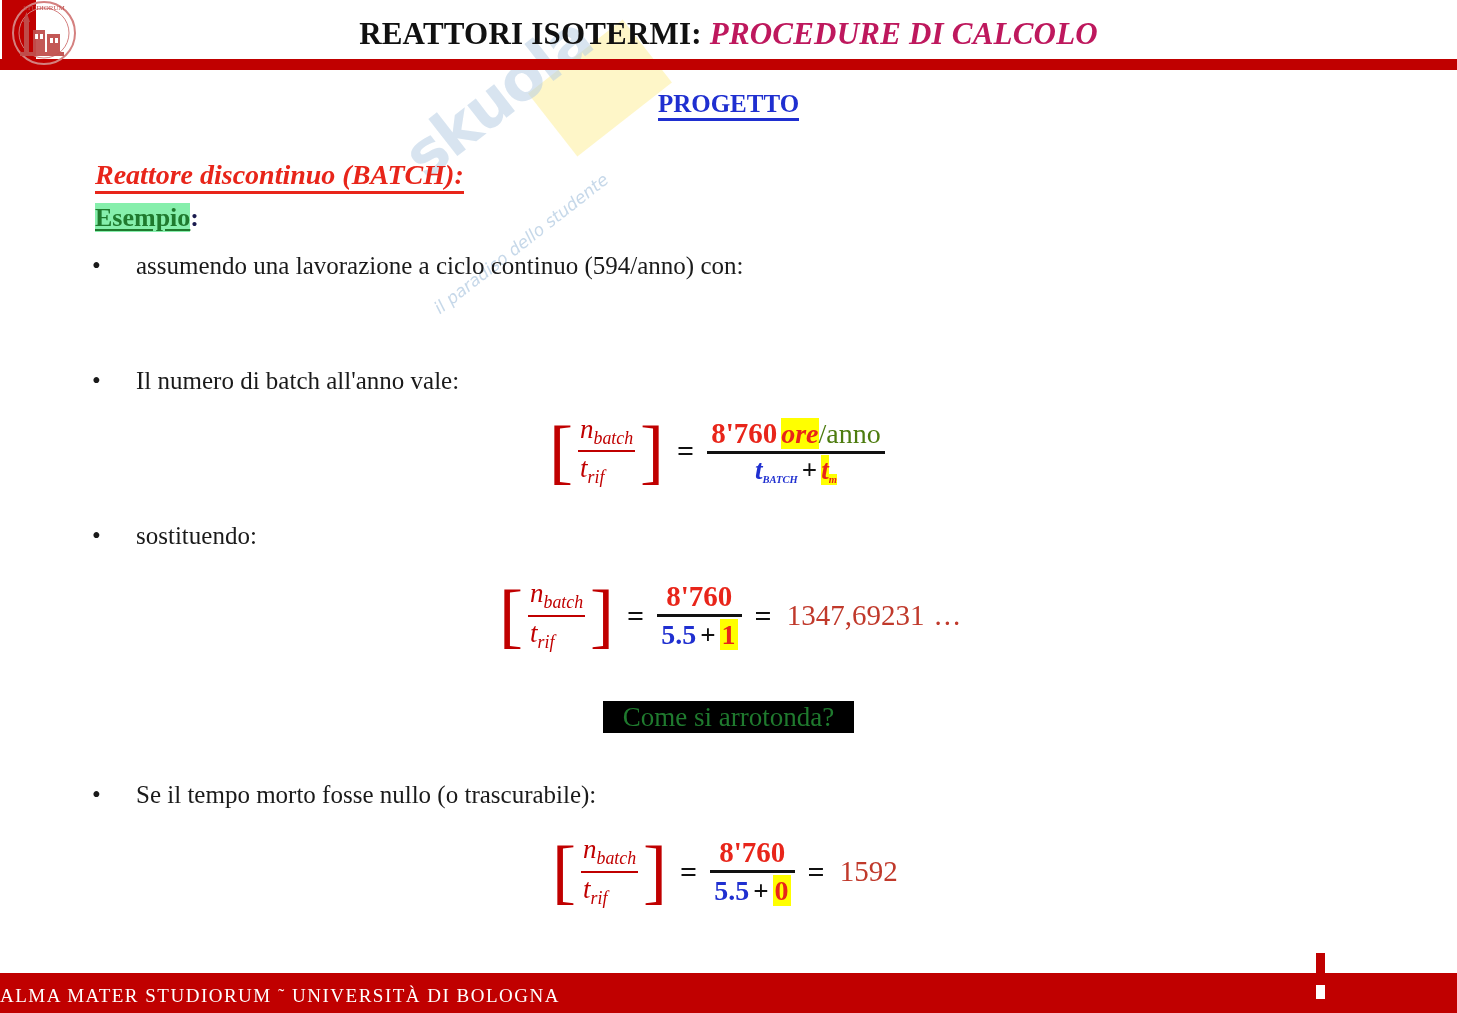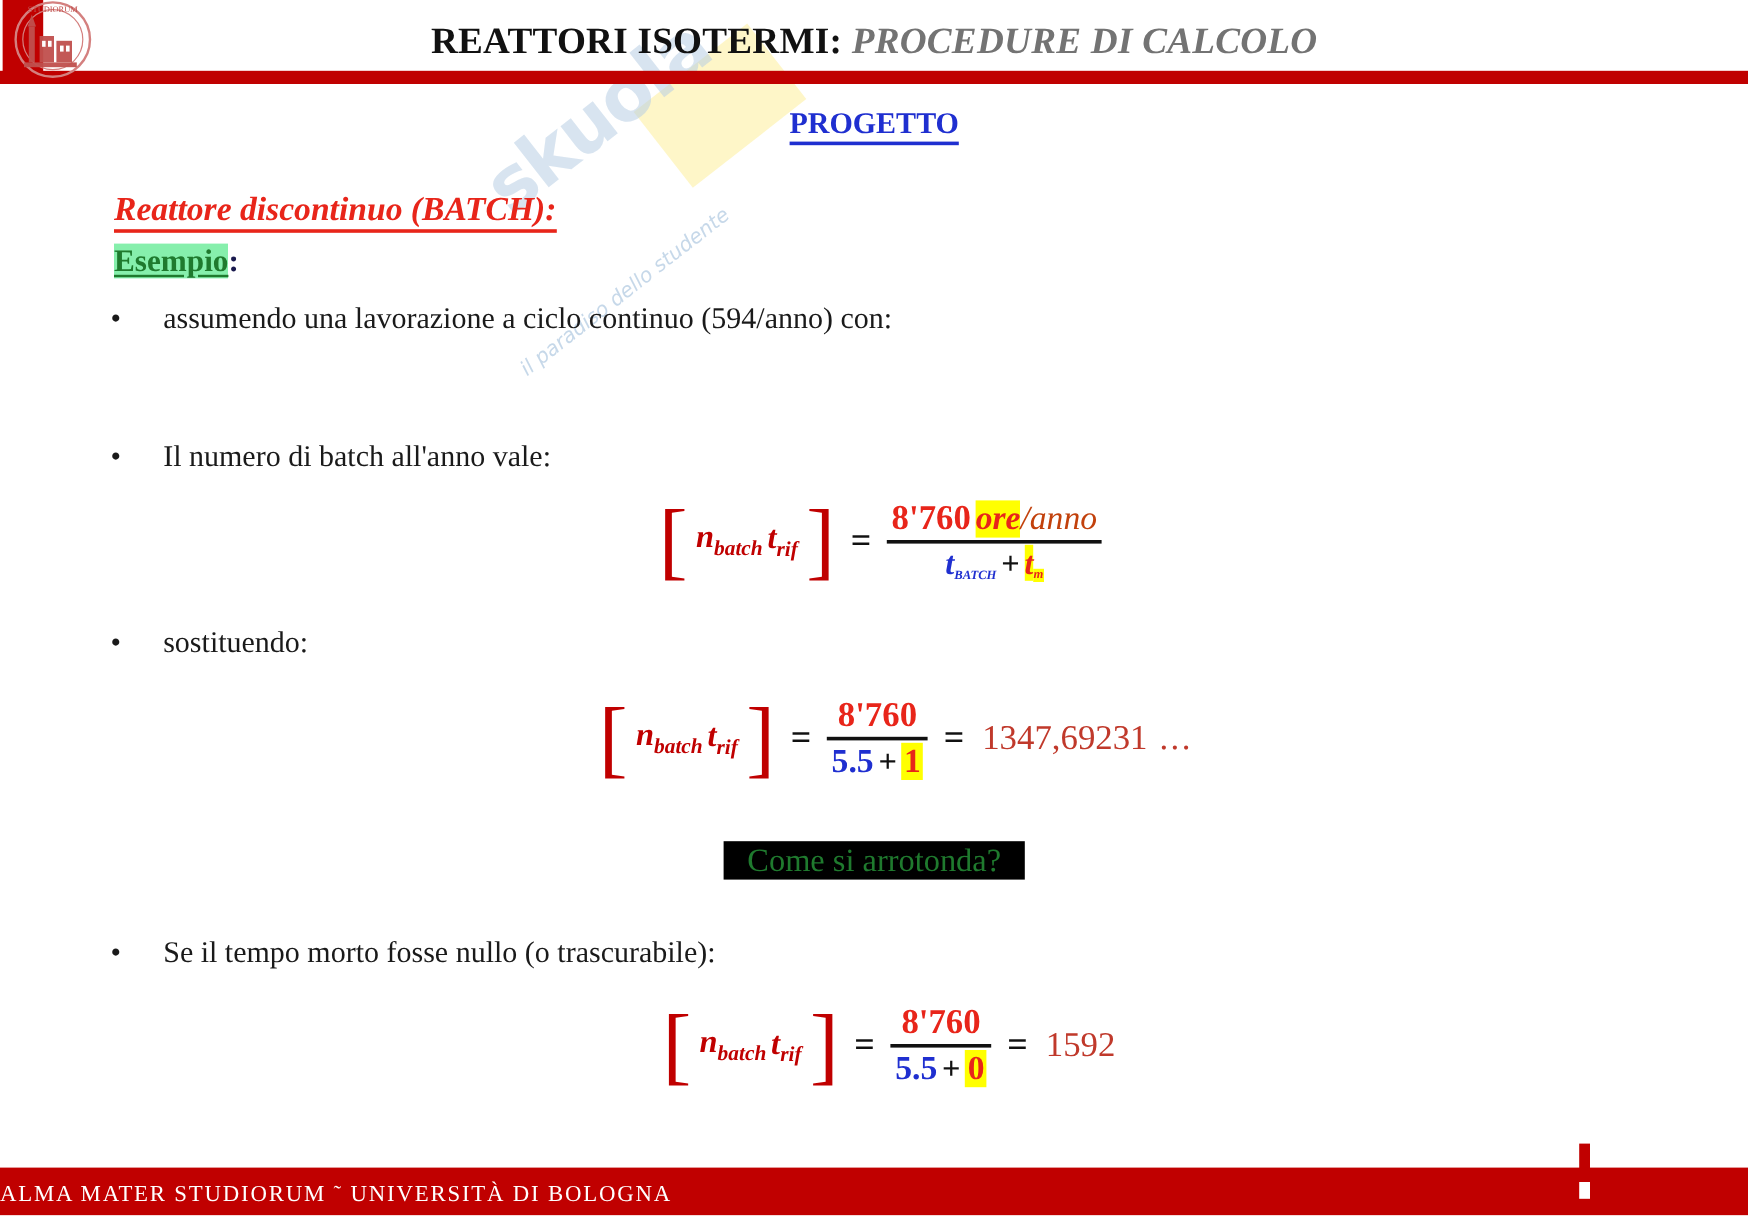--- a/index.html
+++ b/index.html
@@ -92,21 +92,21 @@
     text-align: center;
     font-family: "Liberation Serif", serif;
     font-weight: bold;
     font-size: 31px;
     letter-spacing: .2px;
     color: #111111;
     z-index: 4;
     white-space: nowrap;
   }
   .title .accent {
-    color: #737373;
+    color: #be185d;
     font-style: italic;
   }
 
   
   .progetto {
     position: absolute;
     left: 0;
     top: 90px;
     width: 1457px;
     text-align: center;
@@ -221,25 +221,24 @@
   }
   .bracket .bk {
     font-size: 72px;
     line-height: .82;
     font-weight: 400;
     color: #c00000;
     font-family: "Liberation Serif", serif;
   }
   .frac {
     display: inline-flex;
-    flex-direction: row;
+    flex-direction: column;
     align-items: flex-start;
     padding: 0 5px;
     font-style: italic;
-    font-weight: bold;
   }
   .frac .num { padding: 0 2px 1px; }
   .frac .den { padding: 1px 2px 0; }
   .frac .rule {
     width: 100%;
     height: 2px;
     background: currentColor;
   }
   sub.s { font-size: .66em; font-style: italic; }
 
@@ -272,22 +271,21 @@
     font-family: "Liberation Serif", serif;
   }
   .ore {
     background: #ffff00;
     color: #e8251a;
     font-weight: bold;
     font-style: italic;
     font-size: 28px;
   }
   .anno {
-    color: #c2410c;
-    font-style: italic;
+    color: #4d7c0f;
     font-size: 28px;
   }
   .tbatch-blue {
     color: #1f2fd0;
     font-style: italic;
     font-weight: bold;
     font-size: 27px;
   }
   .plus {
     color: #111;

